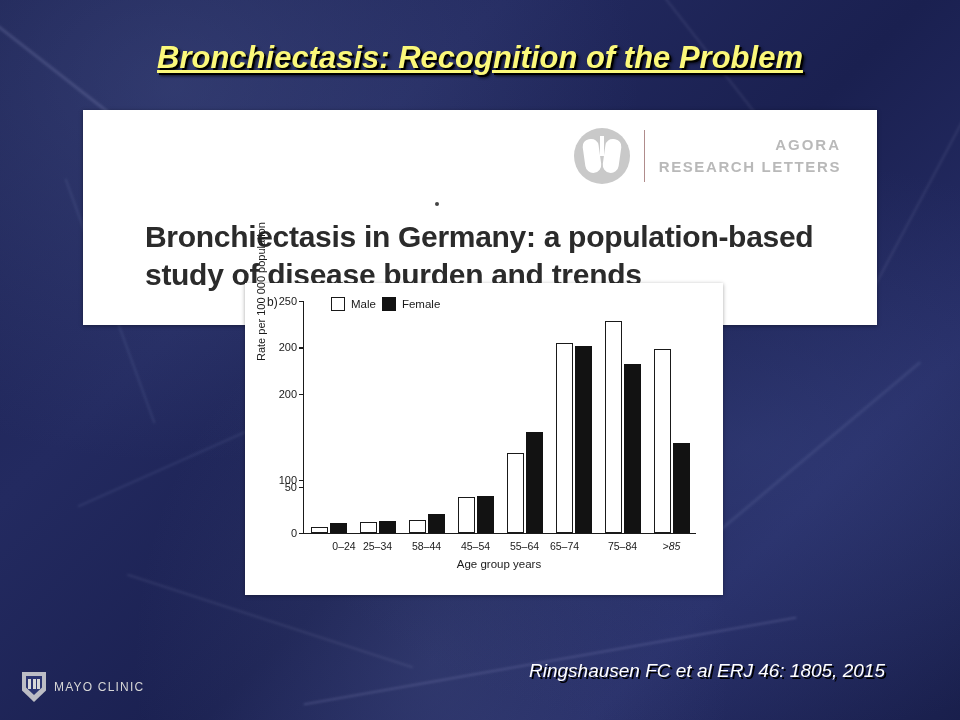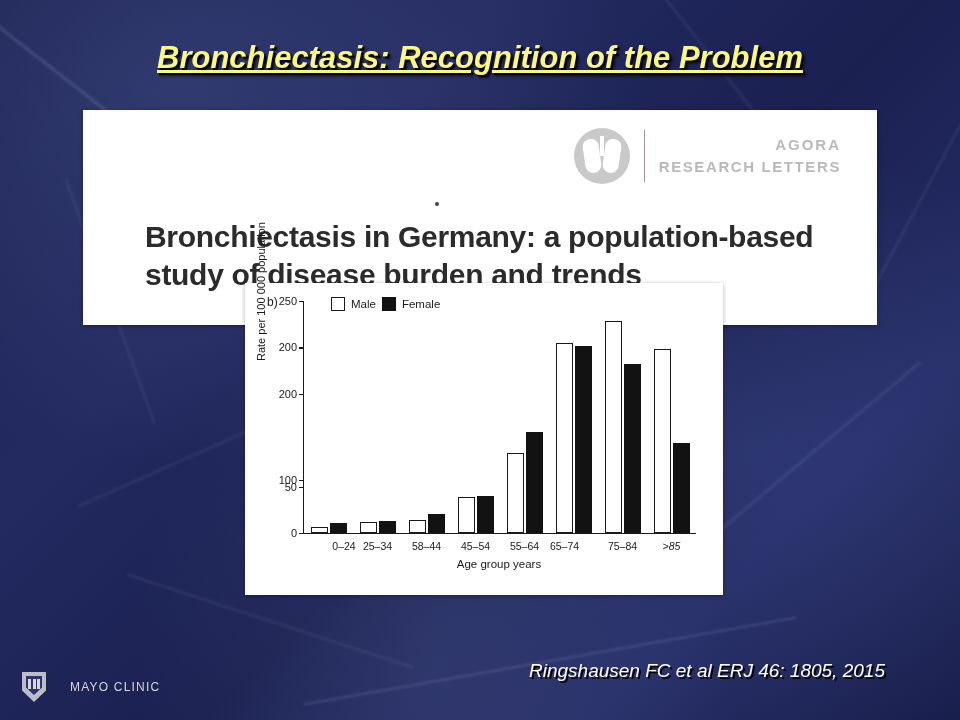--- a/index.html
+++ b/index.html
@@ -259,21 +259,21 @@
     margin-left: 32px;
   }
 
   
   #mayo {
     position: absolute;
     left: 22px;
     top: 672px;
     display: flex;
     align-items: center;
-    gap: 24px;
+    gap: 8px;
   }
   #mayo-shield {
     width: 24px;
     height: 30px;
     position: relative;
   }
   #mayo-shield .sh {
     position: absolute;
     inset: 0;
     background: #d8d8d8;

